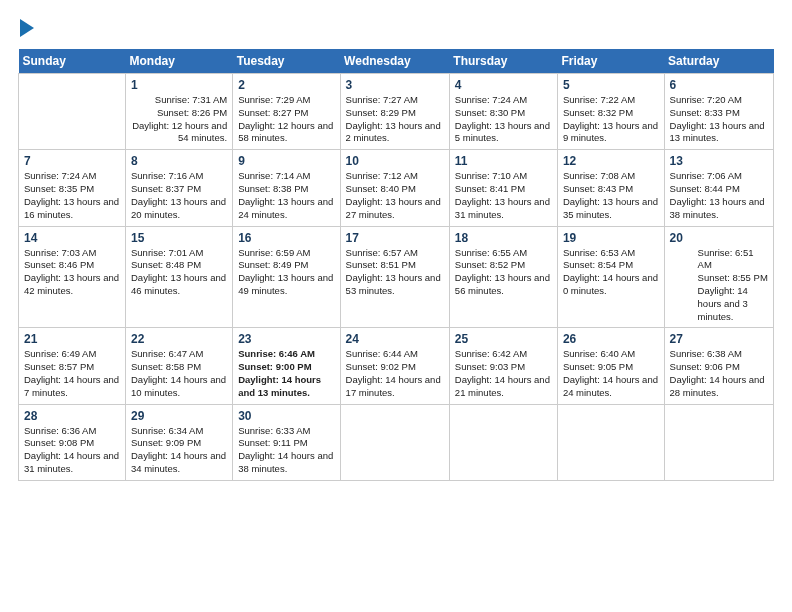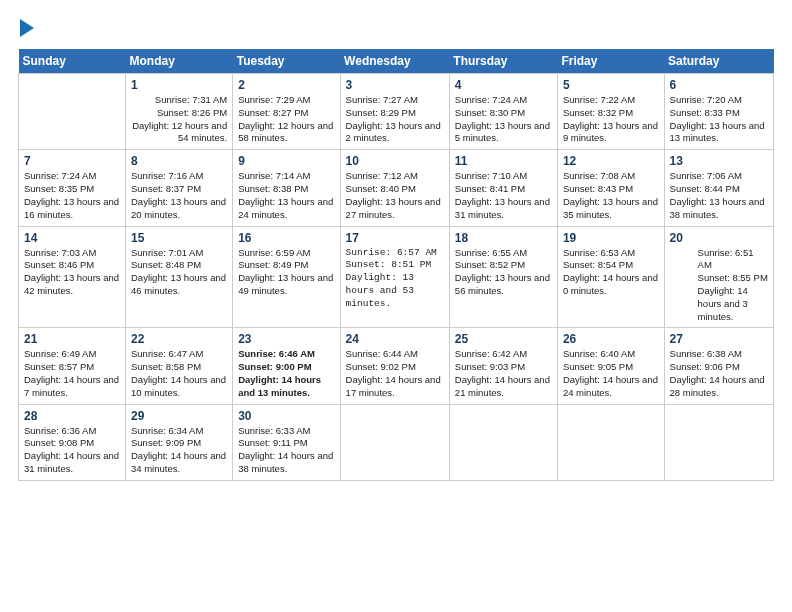--- a/index.html
+++ b/index.html
@@ -233,21 +233,21 @@
 Daylight: 13 hours and 46 minutes.</div>
           </td>
           <td>
             <span class="day-number">16</span>
             <div class="day-info" style="white-space: pre-line;">Sunrise: 6:59 AM
 Sunset: 8:49 PM
 Daylight: 13 hours and 49 minutes.</div>
           </td>
           <td>
             <span class="day-number">17</span>
-            <div class="day-info" style="white-space: pre-line; font-family: Liberation Mono, monospace;">Sunrise: 6:57 AM
+            <div class="day-info" style="white-space: pre-line;">Sunrise: 6:57 AM
 Sunset: 8:51 PM
 Daylight: 13 hours and 53 minutes.</div>
           </td>
           <td>
             <span class="day-number">18</span>
             <div class="day-info" style="white-space: pre-line;">Sunrise: 6:55 AM
 Sunset: 8:52 PM
 Daylight: 13 hours and 56 minutes.</div>
           </td>
           <td>

